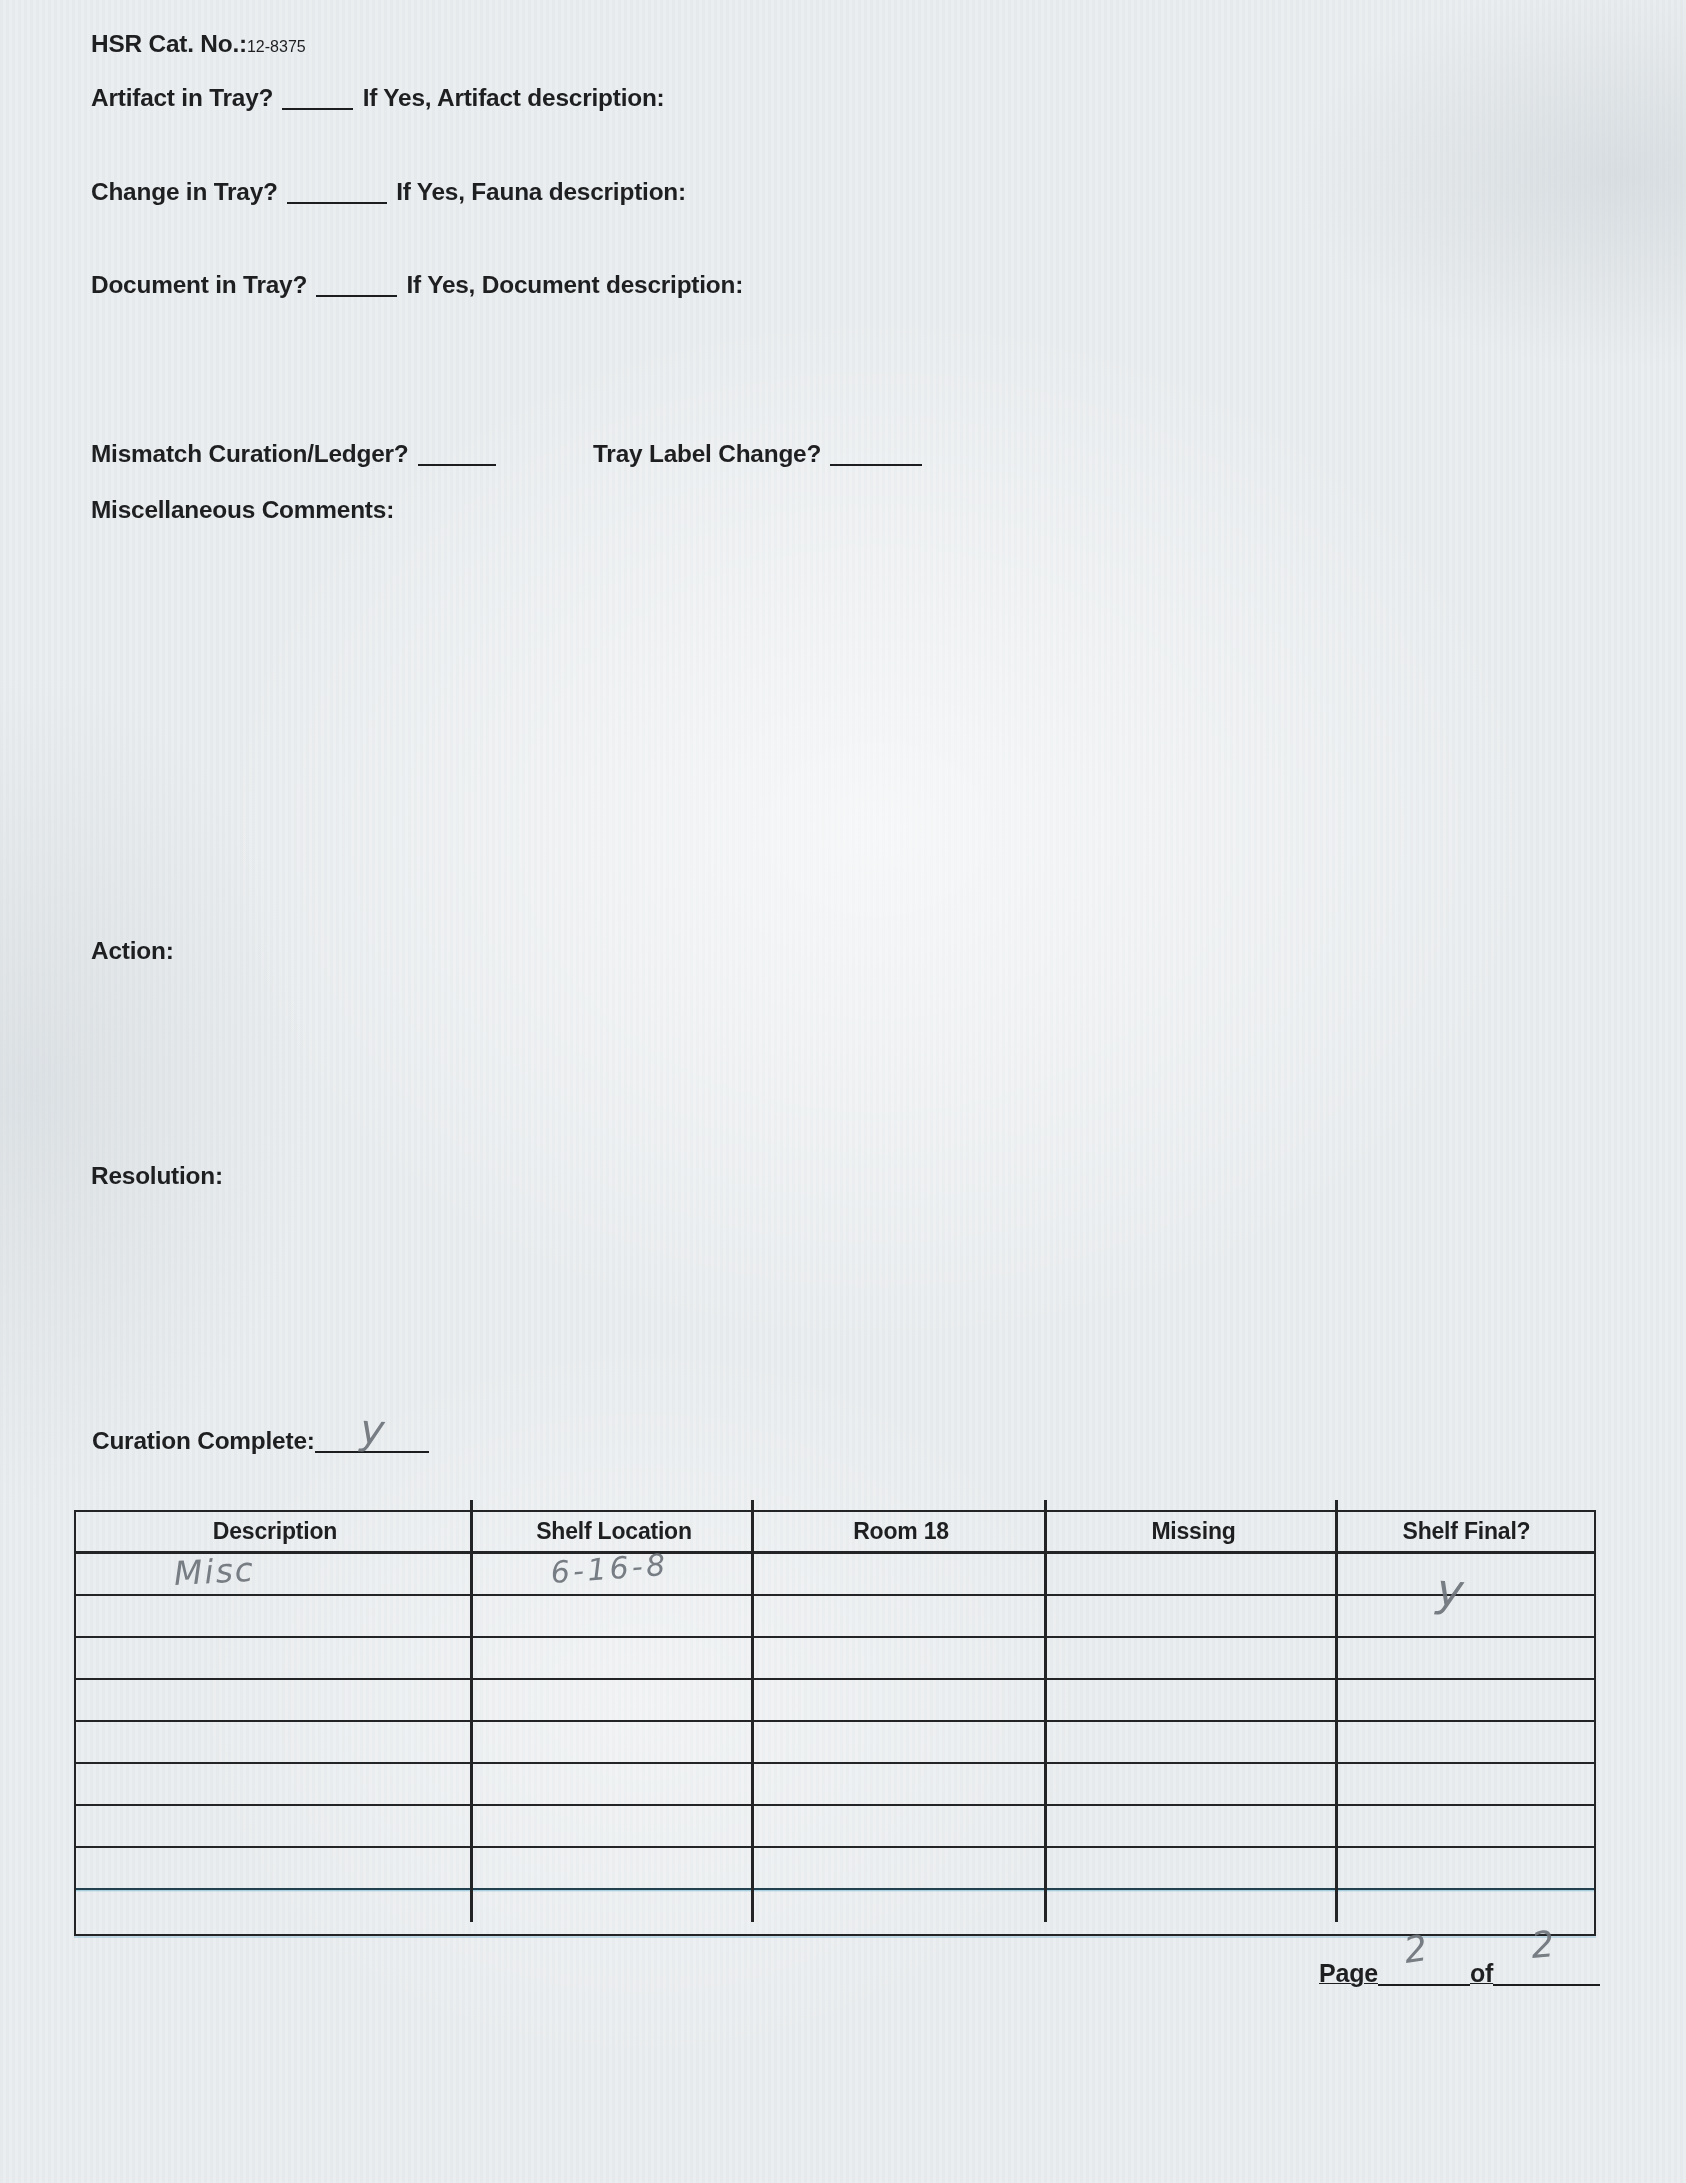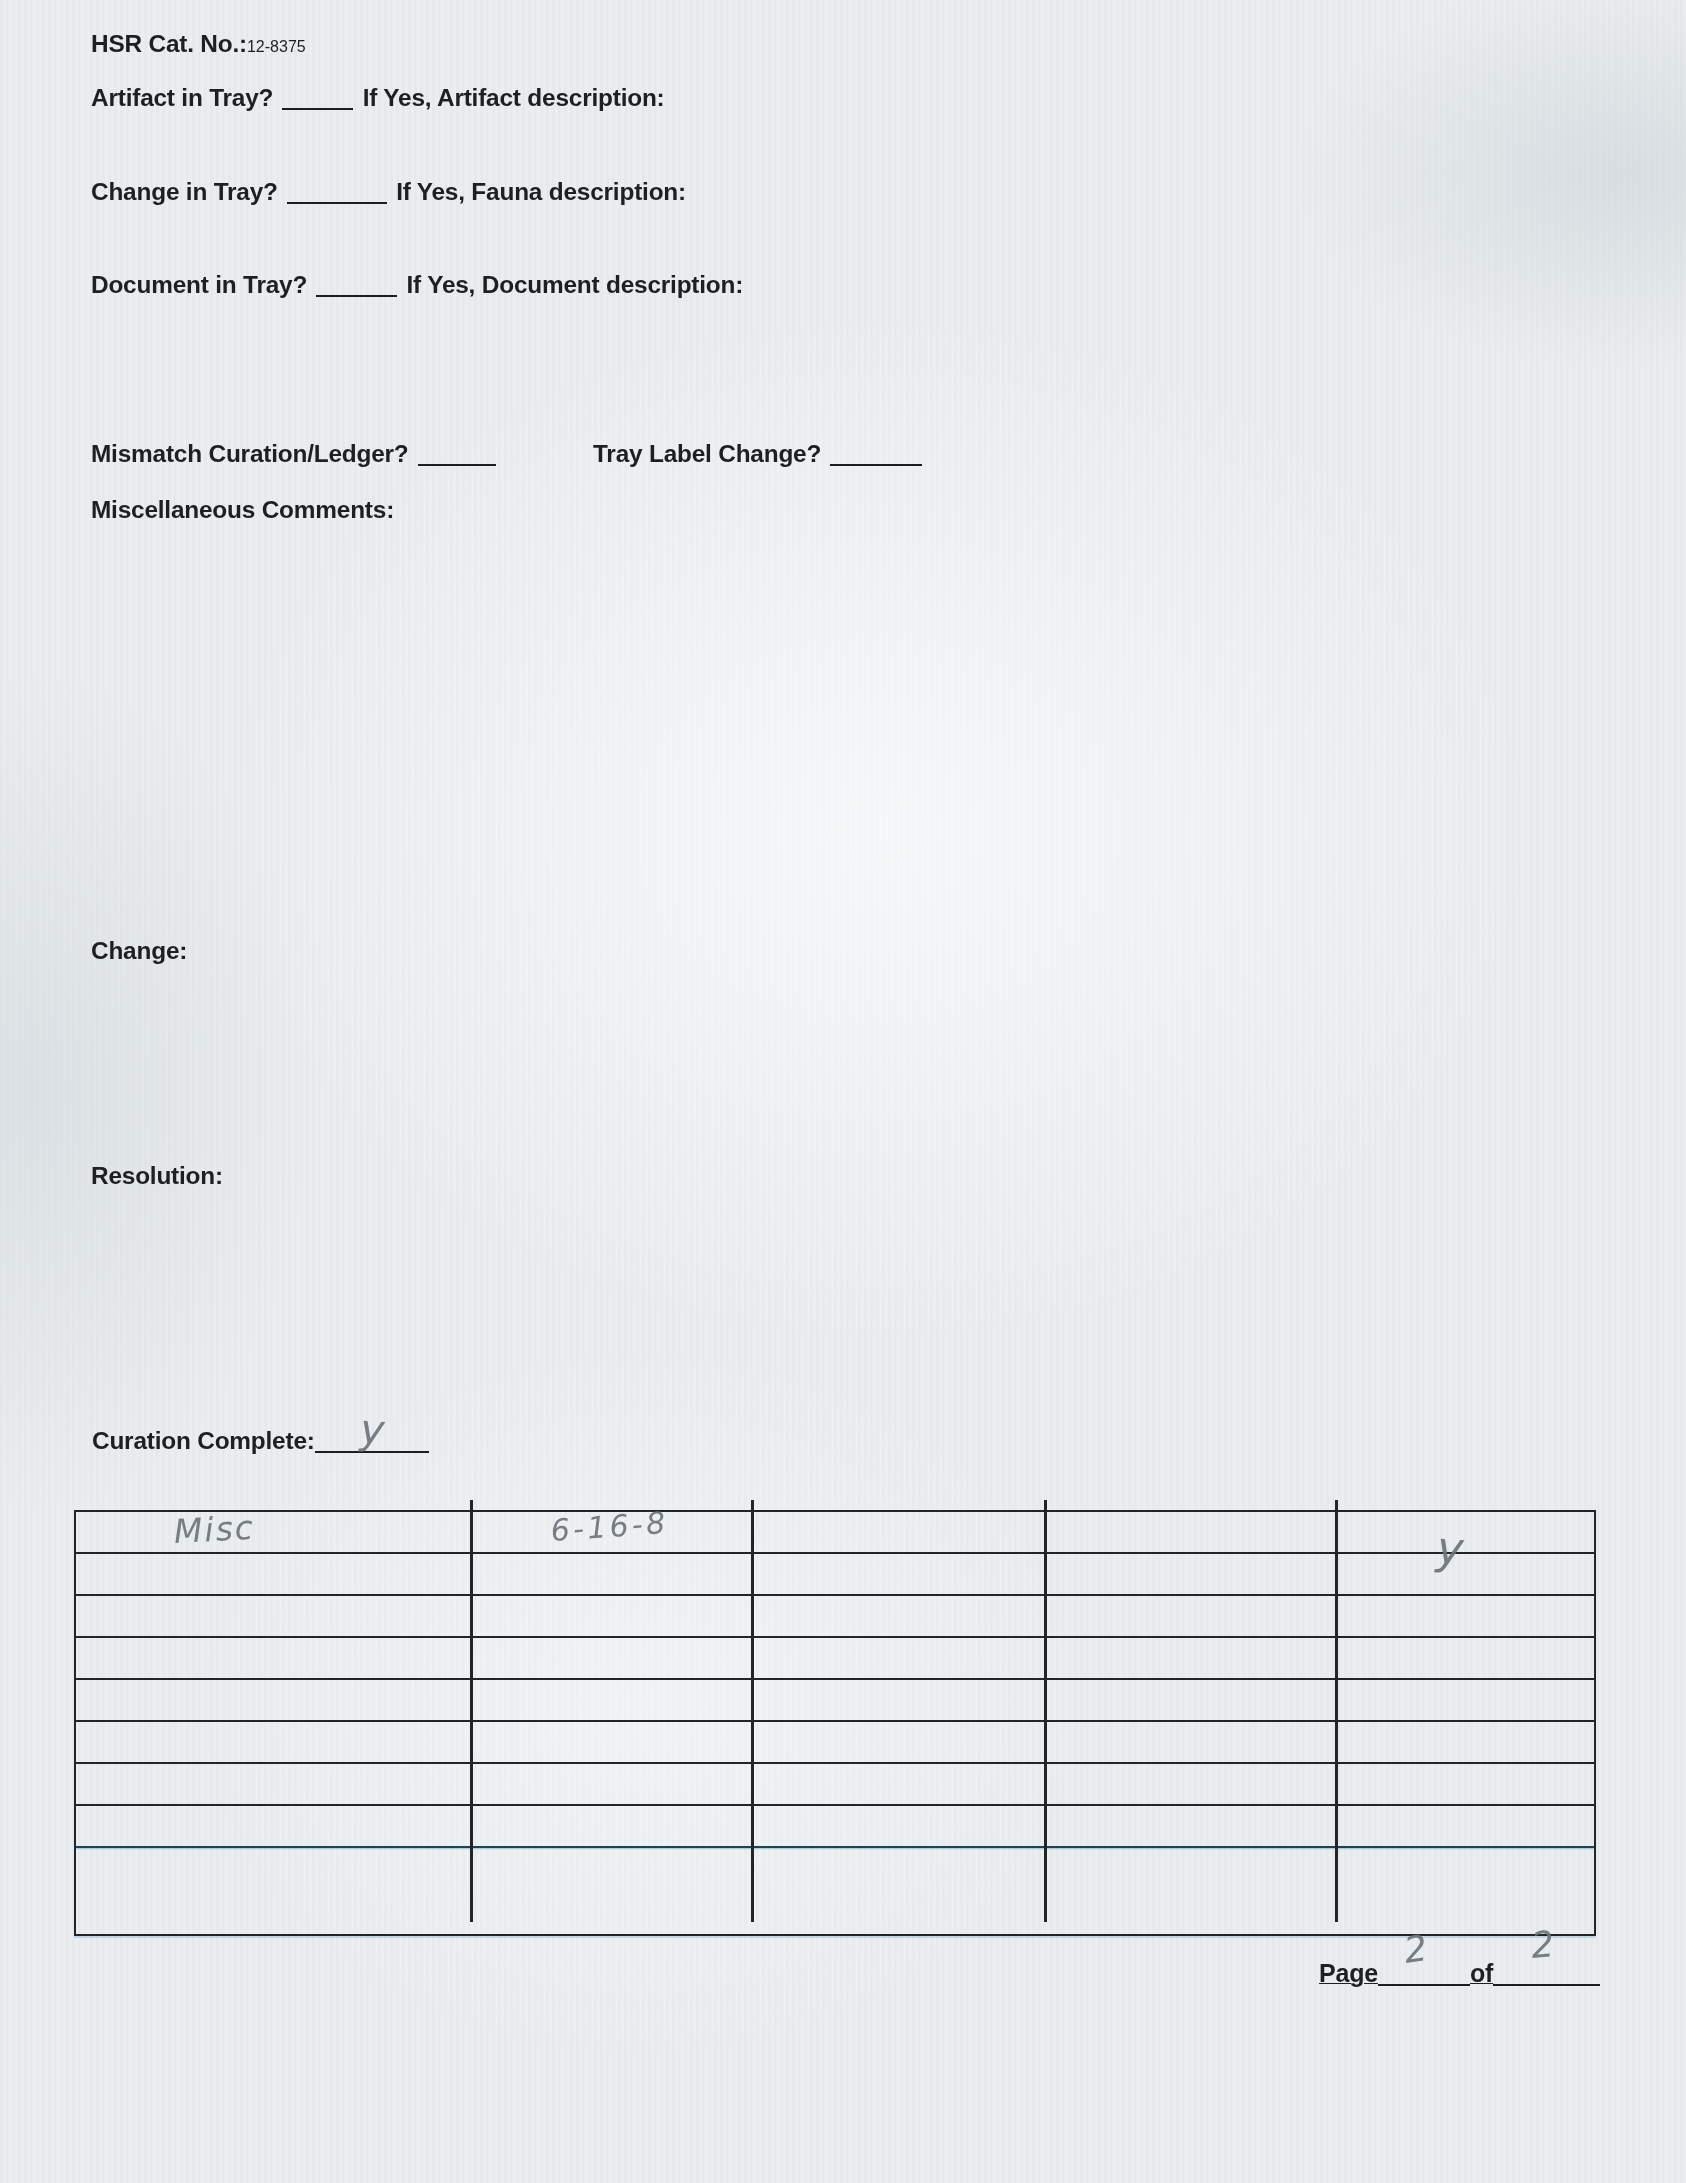--- a/index.html
+++ b/index.html
@@ -89,21 +89,21 @@
   </div>
 
   <div class="abs" style="left:91px; top:496px;">
     <span class="lbl">Miscellaneous Comments:</span>
   </div>
   <div class="abs" style="left:91px; top:535px; width:1505px; height:370px;">
     <span class="hand" style="position:static; font-size:29px;"></span>
   </div>
 
   <div class="abs" style="left:91px; top:937px;">
-    <span class="lbl">Change:</span>
+    <span class="lbl">Action:</span>
   </div>
   <div class="abs" style="left:91px; top:977px; width:1505px; height:165px;">
     <span class="hand" style="position:static; font-size:29px;"></span>
   </div>
 
   <div class="abs" style="left:91px; top:1162px;">
     <span class="lbl">Resolution:</span>
   </div>
   <div class="abs" style="left:91px; top:1201px; width:1505px; height:198px;">
     <span class="hand" style="position:static; font-size:29px;"></span>
@@ -112,20 +112,27 @@
   <div class="abs" style="left:92px; top:1427px;">
     <span class="lbl">Curation Complete:</span><span class="blank" style="width:114px;"><span class="hand" style="left:44px; top:-24px; font-size:41px; transform:rotate(3deg);">y</span></span>
   </div>
 
   <div class="tbl">
     <div class="vline v1"></div>
     <div class="vline v2"></div>
     <div class="vline v3"></div>
     <div class="vline v4"></div>
 
+    <div class="tbl-header">
+      <div class="th c1">Description</div>
+      <div class="th c2">Shelf Location</div>
+      <div class="th c3">Room 18</div>
+      <div class="th c4">Missing</div>
+      <div class="th c5">Shelf Final?</div>
+    </div>
 
     <div class="tbl-row">
       <div class="td c1">
           <span class="hand" style="left:99px; top:0px; font-size:33px; letter-spacing:2px; transform:rotate(-3deg);">Misc</span>
         </div>
       <div class="td c2">
           <span class="hand" style="left:78px; top:1.3px; font-size:30px; letter-spacing:3.3px; transform:rotate(-4deg);">6-16-8</span>
         </div>
       <div class="td c3">
           <span class="hand"></span>

